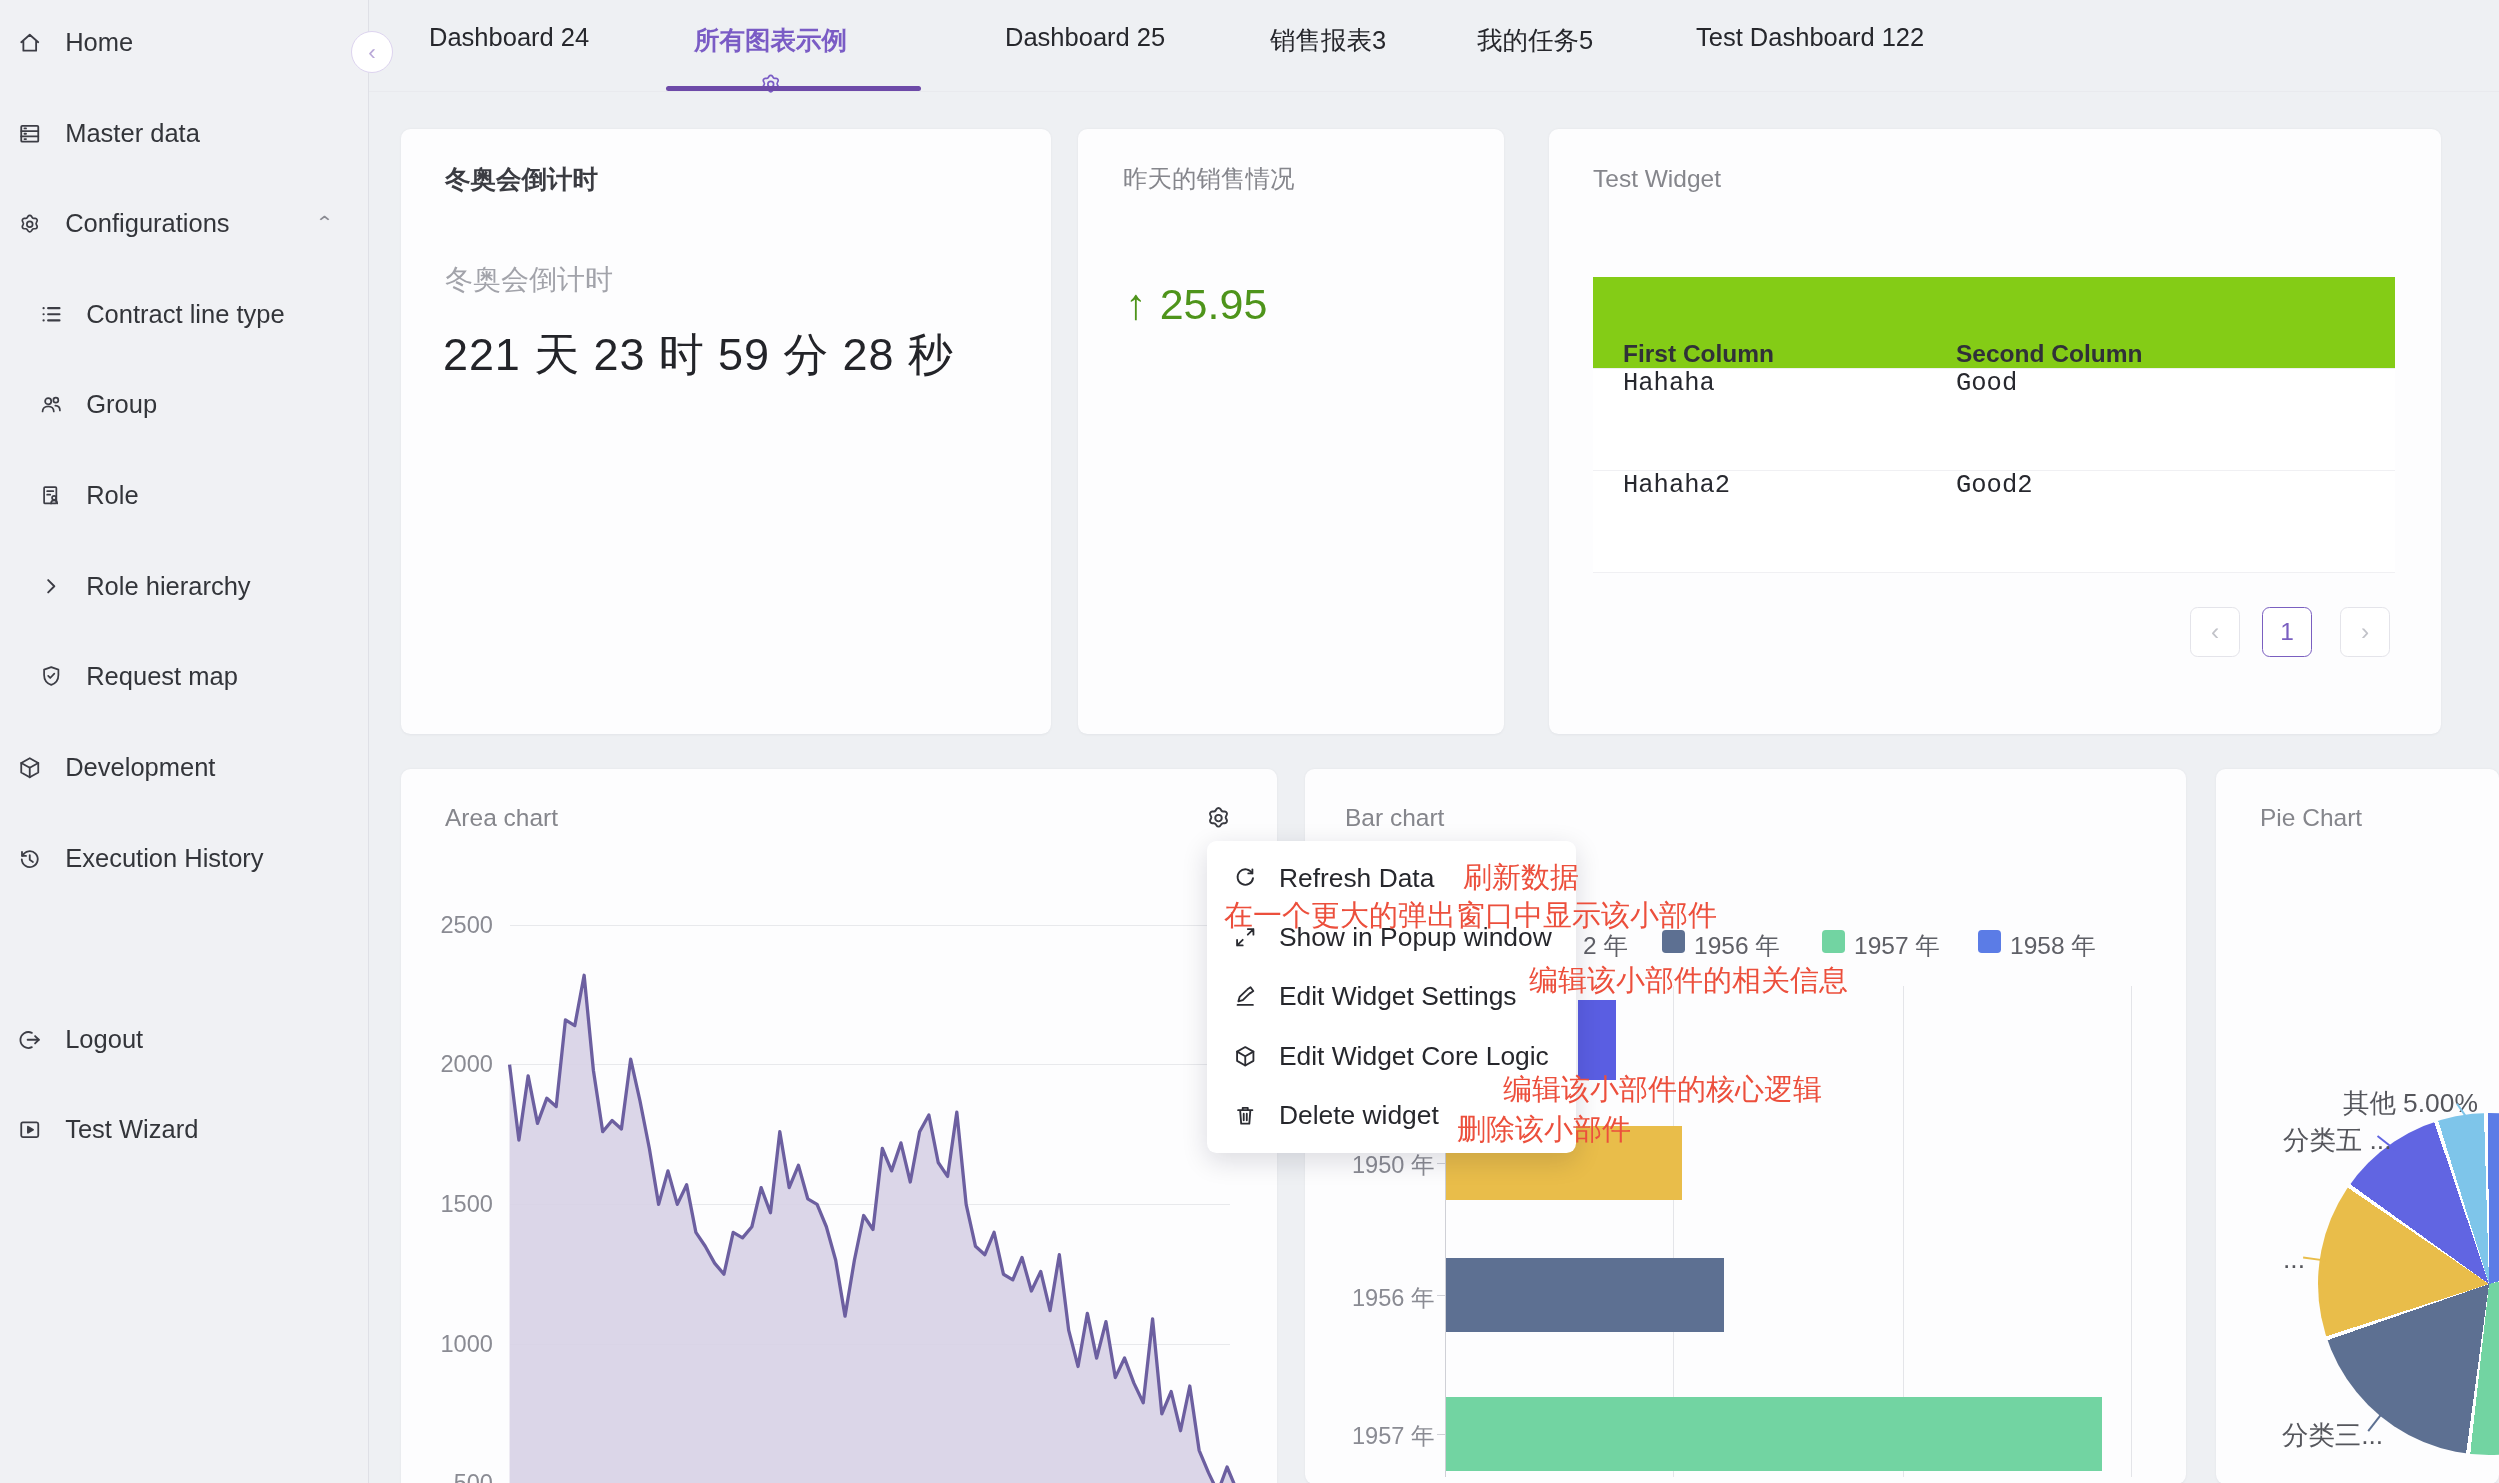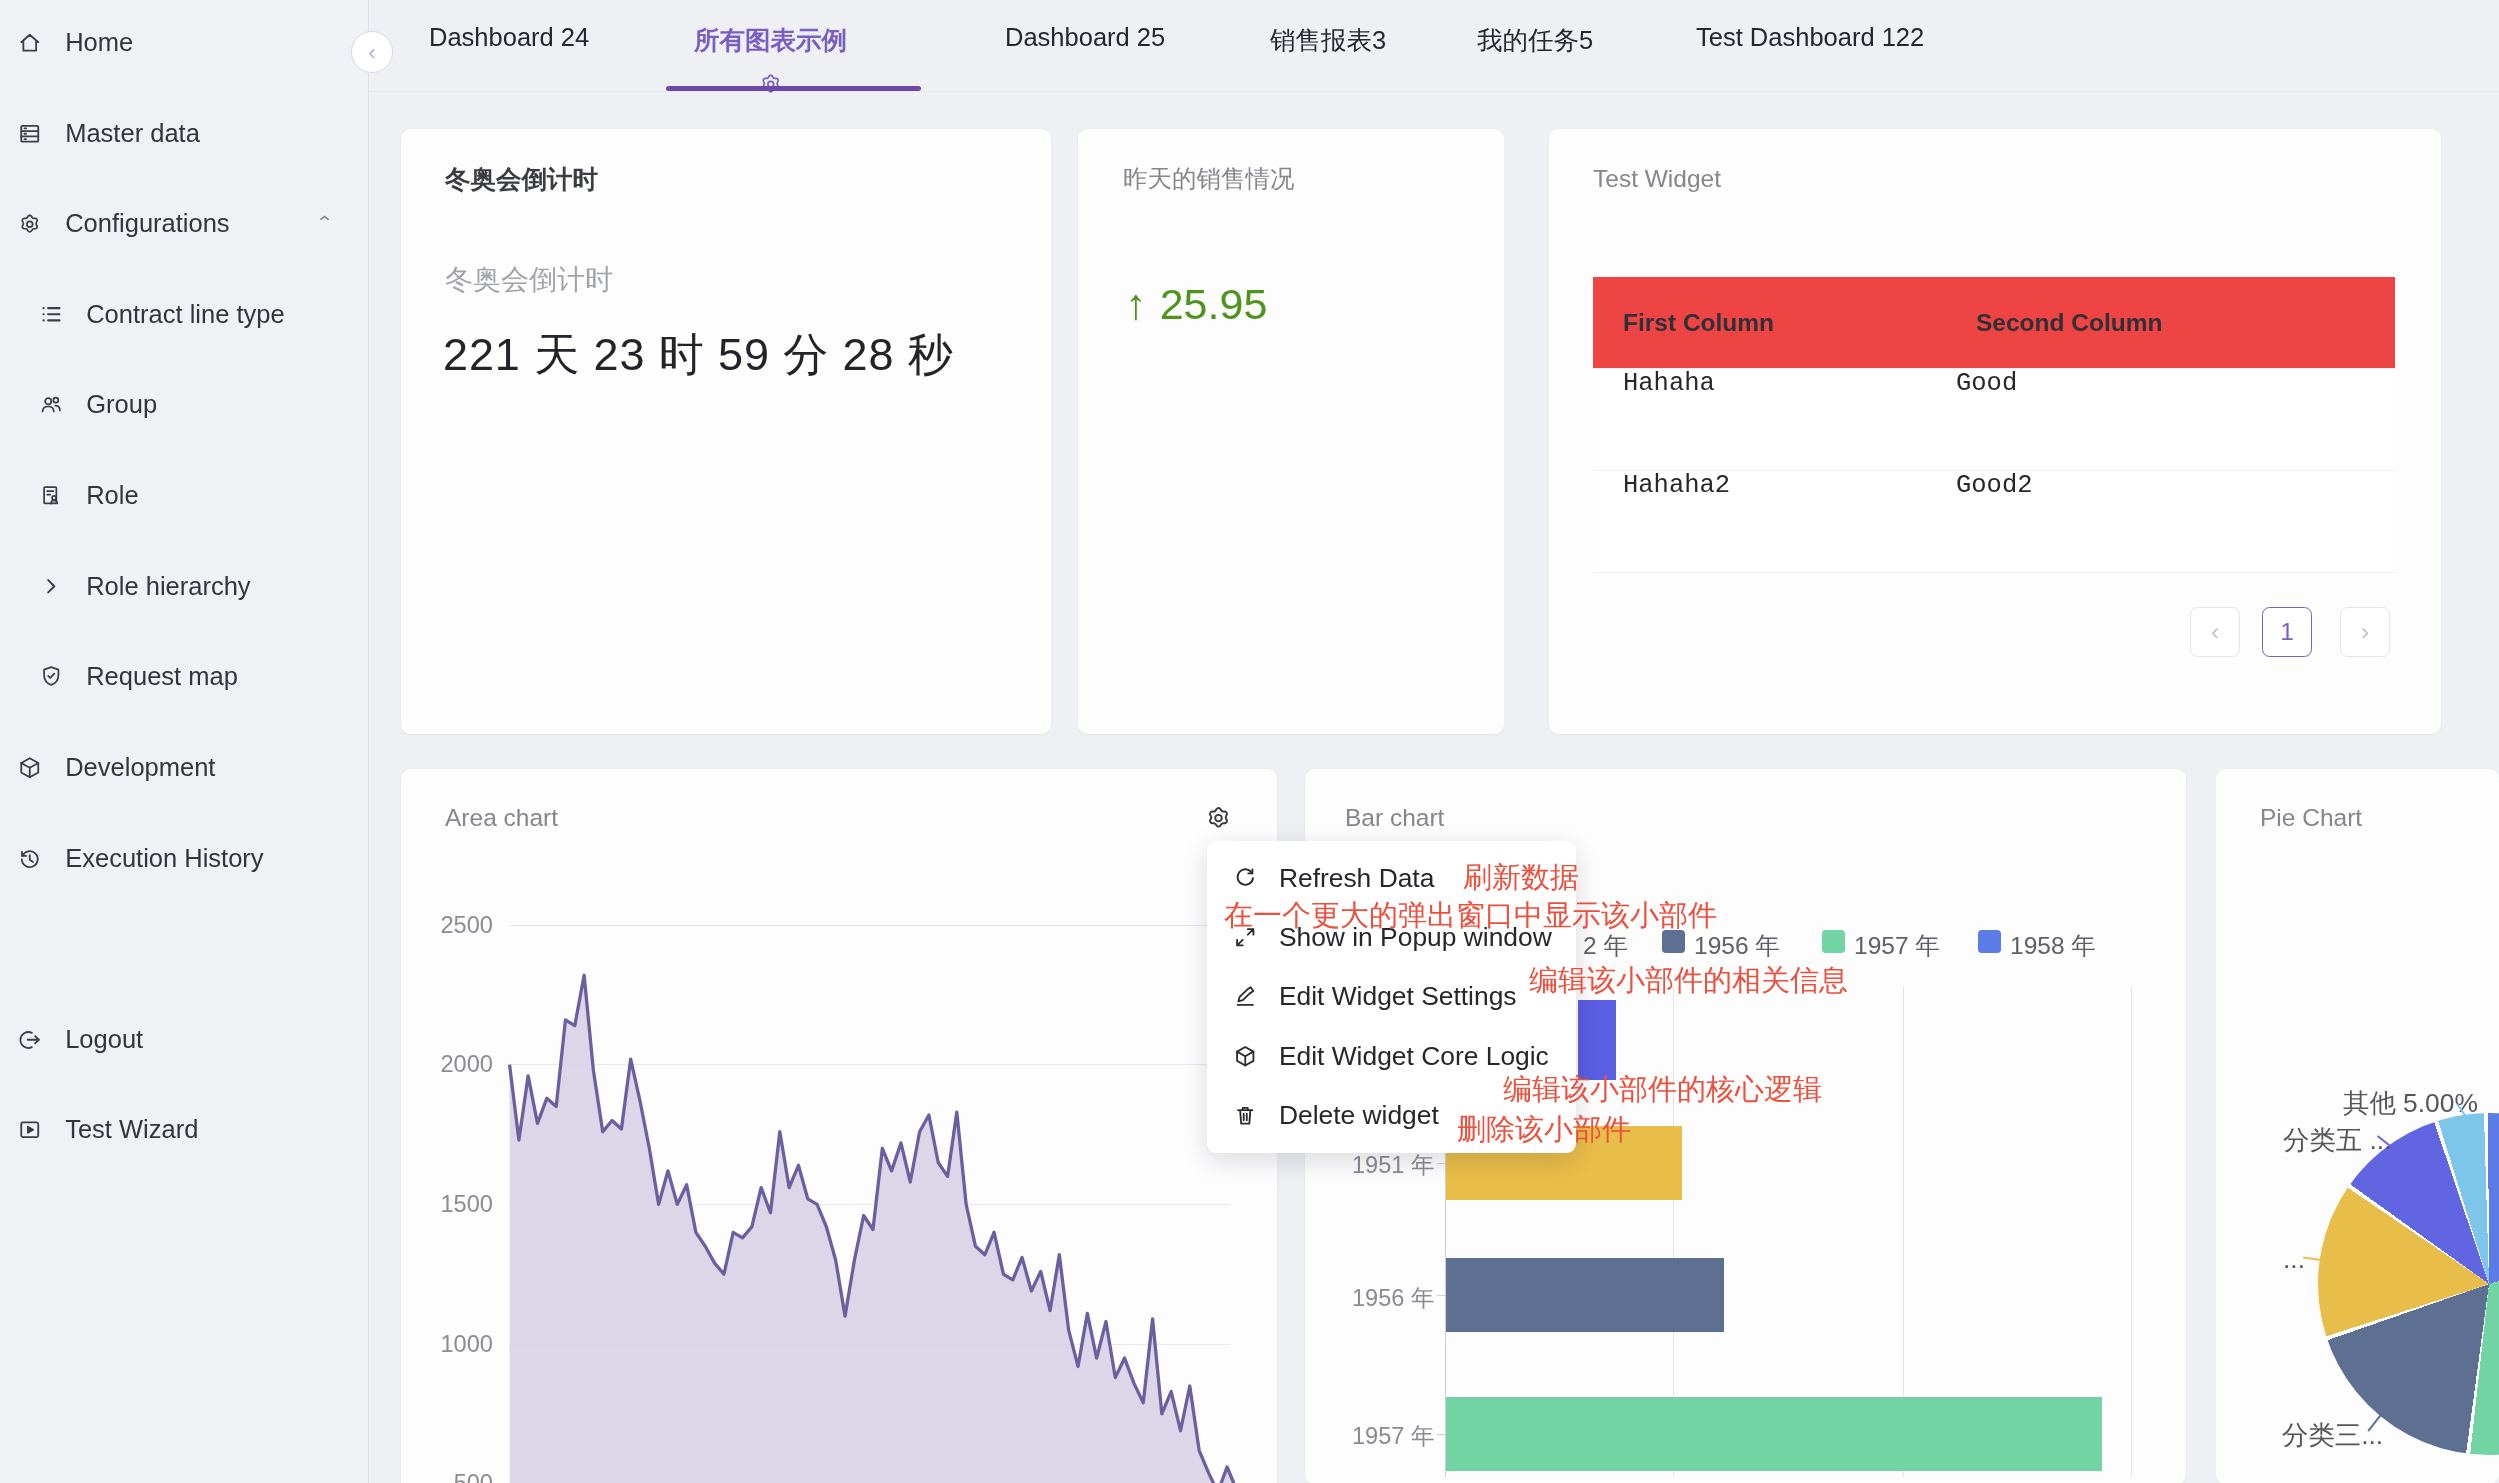--- a/index.html
+++ b/index.html
@@ -25,21 +25,21 @@
   .card{position:absolute;background:#fdfdfe;border-radius:9.4px;box-shadow:0 0.9px 2.8px rgba(20,20,45,.05);}
   .card-title{position:absolute;font-size:24.5px;color:#85868c;white-space:nowrap;}
   .card-title.dark{color:#3b3c42;font-weight:600;font-size:25.5px;}
   
   .cd-label{position:absolute;font-size:28px;color:#a2a3aa;}
   .cd-value{position:absolute;font-size:45px;color:#232429;letter-spacing:0.9px;}
   
   .sales-value{position:absolute;font-size:43px;color:#4e941b;font-weight:500;display:flex;align-items:center;gap:13.2px;}
   
   .twtable{position:absolute;left:44px;top:148px;width:802px;}
-  .tw-header{display:flex;height:91px;background:#ef4444;border-bottom:0.9px solid #eef0f2;align-items:center;gap:20px;}
+  .tw-header{display:flex;height:91px;background:#84cc16;border-bottom:0.9px solid #eef0f2;align-items:flex-end;}
   .tw-row{display:flex;height:101px;border-bottom:0.9px solid #f0f0f3;background:#fff;font-family:Liberation Mono, monospace;}
   .tw-c1{width:363px;padding-left:30px;box-sizing:border-box;font-size:25.5px;color:#27282e;}
   .tw-c2{flex:1;font-size:25.5px;color:#27282e;}
   .tw-header .tw-c1,.tw-header .tw-c2{font-weight:600;font-size:24.5px;color:#303138;}
   .pg-btn{position:absolute;width:48px;height:48px;border:0.9px solid #e4e4ea;border-radius:7.6px;background:#fff;
           display:flex;align-items:center;justify-content:center;font-size:24.5px;color:#c2c3c9;cursor:pointer;}
   .pg-btn.current{border-color:#7a5fc0;color:#7a5fc0;}
   
   .grid-x{position:absolute;height:0.9px;background:#e8e9ec;}
   .grid-y{position:absolute;width:0.9px;background:#e4e5e9;}
@@ -238,21 +238,21 @@
     <div class="axis-label" style="left:389px;top:160px;color:#5f6067;font-size:24.5px">1956 年</div>
     <div class="legend-sq" style="left:517px;top:161px;background:#72d4a2"></div>
     <div class="axis-label" style="left:549px;top:160px;color:#5f6067;font-size:24.5px">1957 年</div>
     <div class="legend-sq" style="left:673px;top:161px;background:#5b7ce6"></div>
     <div class="axis-label" style="left:705px;top:160px;color:#5f6067;font-size:24.5px">1958 年</div>
 
     <div class="grid-y" style="left:140px;top:217px;height:491px;background:#cfd0d6"></div>
     <div class="grid-y" style="left:368px;top:217px;height:491px"></div>
     <div class="grid-y" style="left:598px;top:217px;height:491px"></div>
     <div class="grid-y" style="left:826px;top:217px;height:491px"></div>
-    <div class="axis-label" style="left:47px;top:380px;width:78px;text-align:right">1951 年</div>
+    <div class="axis-label" style="left:47px;top:380px;width:78px;text-align:right">1950 年</div>
     <div class="axis-label" style="left:47px;top:513px;width:78px;text-align:right">1956 年</div>
     <div class="axis-label" style="left:47px;top:651px;width:78px;text-align:right">1957 年</div>
     <div class="grid-x" style="left:132px;top:394px;width:7.6px;background:#cfd0d6"></div>
     <div class="grid-x" style="left:132px;top:526px;width:7.6px;background:#cfd0d6"></div>
     <div class="grid-x" style="left:132px;top:665px;width:7.6px;background:#cfd0d6"></div>
 
     <div class="bar" id="bar-0" style="left: 141px; top: 357px; height: 74px; background: rgb(233, 189, 74); width: 236px;"></div>
     <div class="bar" id="bar-1" style="left: 141px; top: 489px; height: 74px; background: rgb(93, 112, 146); width: 278px;"></div>
     <div class="bar" id="bar-2" style="left: 141px; top: 628px; height: 74px; background: rgb(114, 212, 162); width: 656px;"></div>
     <div class="bar" id="bar-extra" style="left: 273px; top: 231px; width: 38px; height: 80px; background: rgb(90, 94, 226);"></div>

